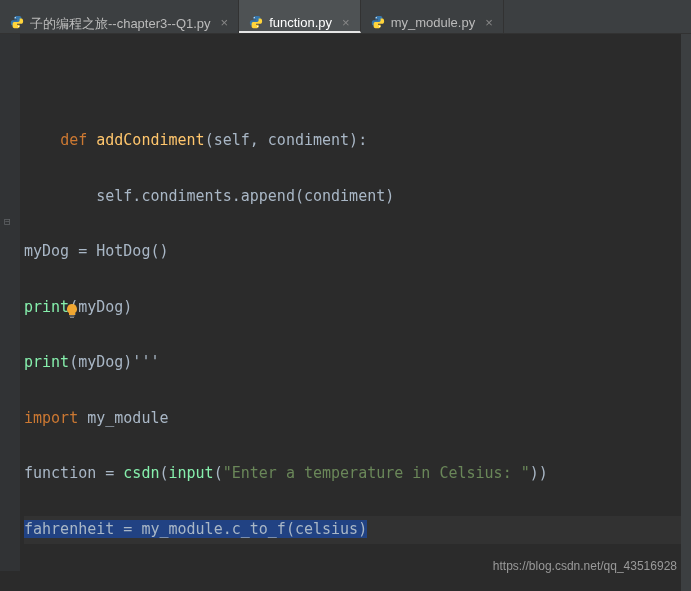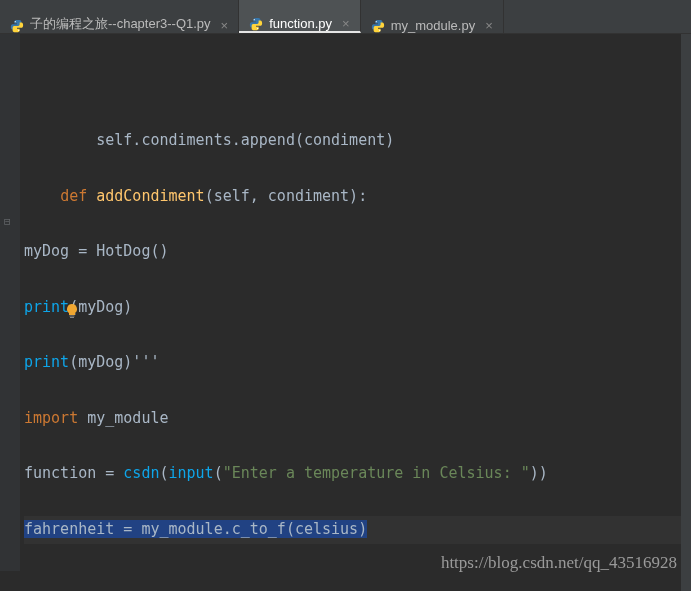--- a/index.html
+++ b/index.html
@@ -14,22 +14,22 @@
     }
     .tab-bar {
       height: 34px;
       background: #3c3f41;
       display: flex;
       align-items: stretch;
       border-bottom: 1px solid #323232;
     }
     .tab {
       display: flex;
-      align-items: flex-end;
-      padding: 0 10px;
+      align-items: flex-start;
+      padding: 15px 10px;
       color: #bbbbbb;
       font-size: 13px;
       font-family: -apple-system, 'Segoe UI', sans-serif;
       cursor: pointer;
       gap: 6px;
       border-right: 1px solid #323232;
     }
     .tab.active {
       background: #4e5254;
       color: #ffffff;
@@ -72,40 +72,40 @@
     .bulb {
       position: absolute;
       left: 28px;
       top: 239px;
       width: 16px;
       height: 16px;
       z-index: 5;
     }
     .line { display: block; }
     .kw-orange { color: #cc7832; }
-    .builtin { color: #0ea5e9; }
+    .builtin { color: #86efac; }
     .str { color: #6a8759; }
     .num { color: #6897bb; }
     .def-name { color: #ffc66d; }
     .import-kw { color: #cc7832; text-decoration-color: #cc7832; }
     .selection {
       background: #214283;
     }
     .current-line {
       background: #323232;
       display: inline-block;
       width: 100%;
     }
     .watermark {
       position: absolute;
       bottom: 18px;
       right: 14px;
       color: #9a9a9a;
-      font-family: Liberation Serif, serif;
-      font-size: 17px;
+      font-family: Liberation Sans, sans-serif;
+      font-size: 12px;
     }
     .scrollbar {
       position: absolute;
       right: 0;
       top: 34px;
       width: 10px;
       height: 557px;
       background: #3c3f41;
     }
   </style>
@@ -155,22 +155,22 @@
   <div class="gutter">
     <span class="gutter-icon" style="top:178px;">⊟</span>
   </div>
   <div class="bulb">
     <svg viewBox="0 0 16 16" width="16" height="16">
         <path fill="#f0a732" d="M8 1a5 5 0 0 0-3 9v2h6v-2a5 5 0 0 0-3-9z"></path>
         <rect x="5.5" y="12.5" width="5" height="1" fill="#888"></rect>
         <rect x="6" y="14" width="4" height="1" fill="#888"></rect>
       </svg>
   </div>
+<span class="line"><span>    </span><span class="kw-orange">def </span><span class="def-name">addCondiment</span><span>(self, condiment):</span></span>
 <span class="line"><span>        </span><span>self.condiments.append(condiment)</span></span>
-<span class="line"><span>    </span><span class="kw-orange">def </span><span class="def-name">addCondiment</span><span>(self, condiment):</span></span>
 <span class="line"><span>myDog = HotDog()</span></span>
 <span class="line"><span class="builtin">print</span><span>(myDog)</span></span>
 <span class="line"><span class="builtin">print</span><span>(myDog)'''</span></span>
 <span class="line"><span class="import-kw">import</span><span> my_module</span></span>
 <span class="line"><span>function = </span><span class="builtin">csdn</span><span>(</span><span class="builtin">input</span><span>(</span><span class="str">"Enter a temperature in Celsius: "</span><span>))</span></span>
 <span class="line current-line"><span class="selection">fahrenheit = my_module.c_to_f(celsius)</span></span>
 
 </div>
 
 <div class="scrollbar"></div>

